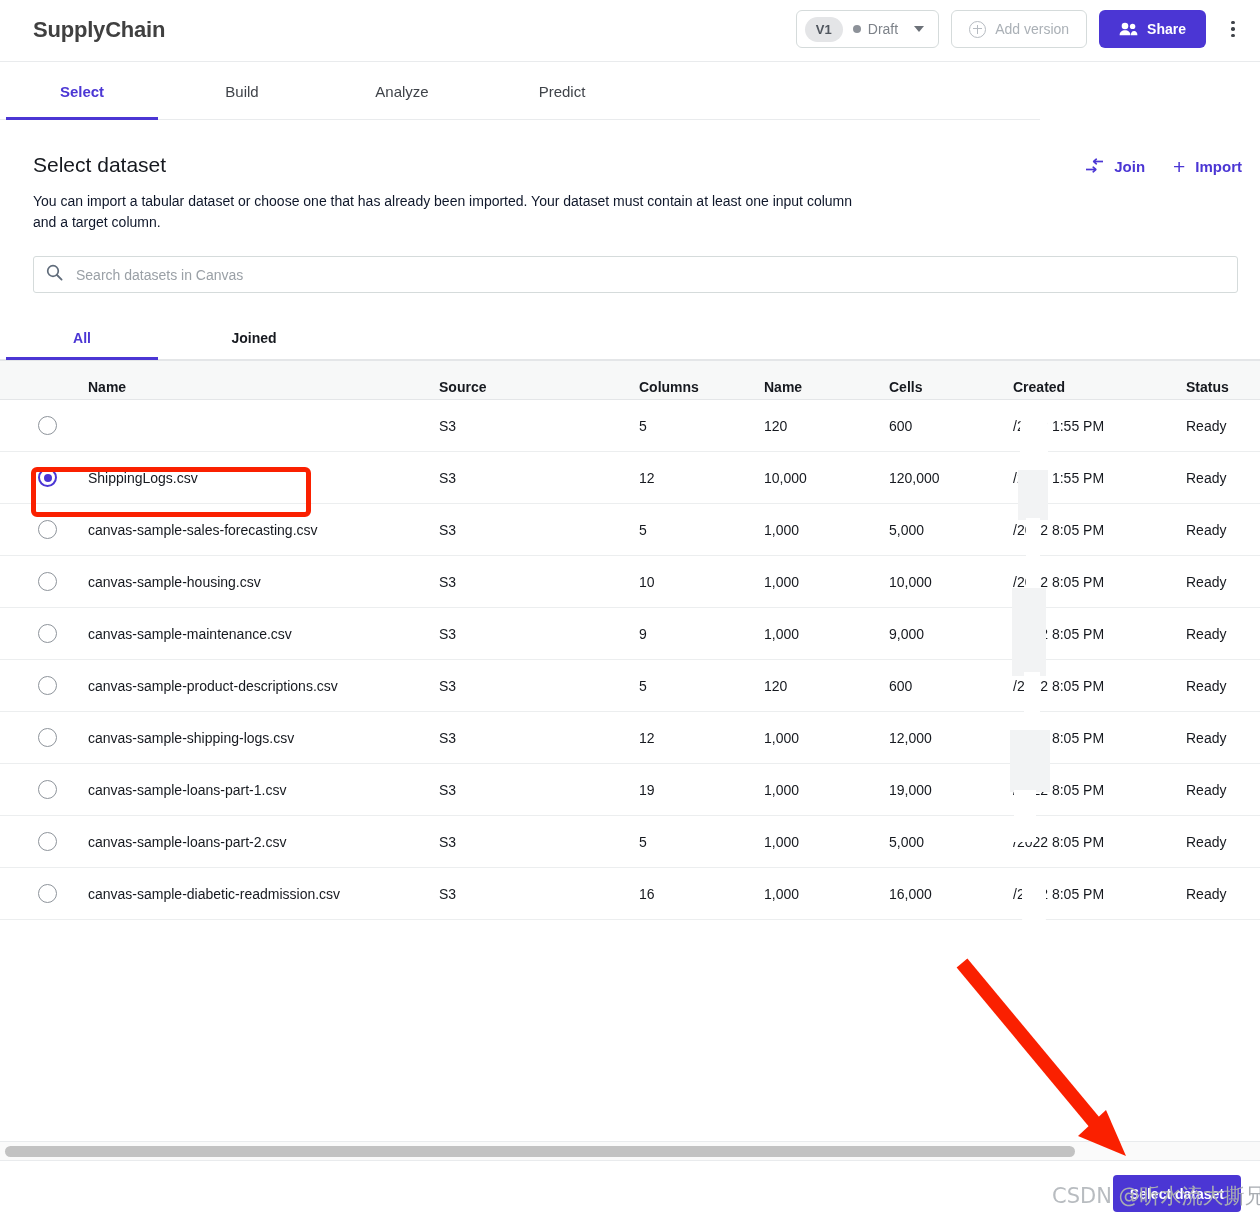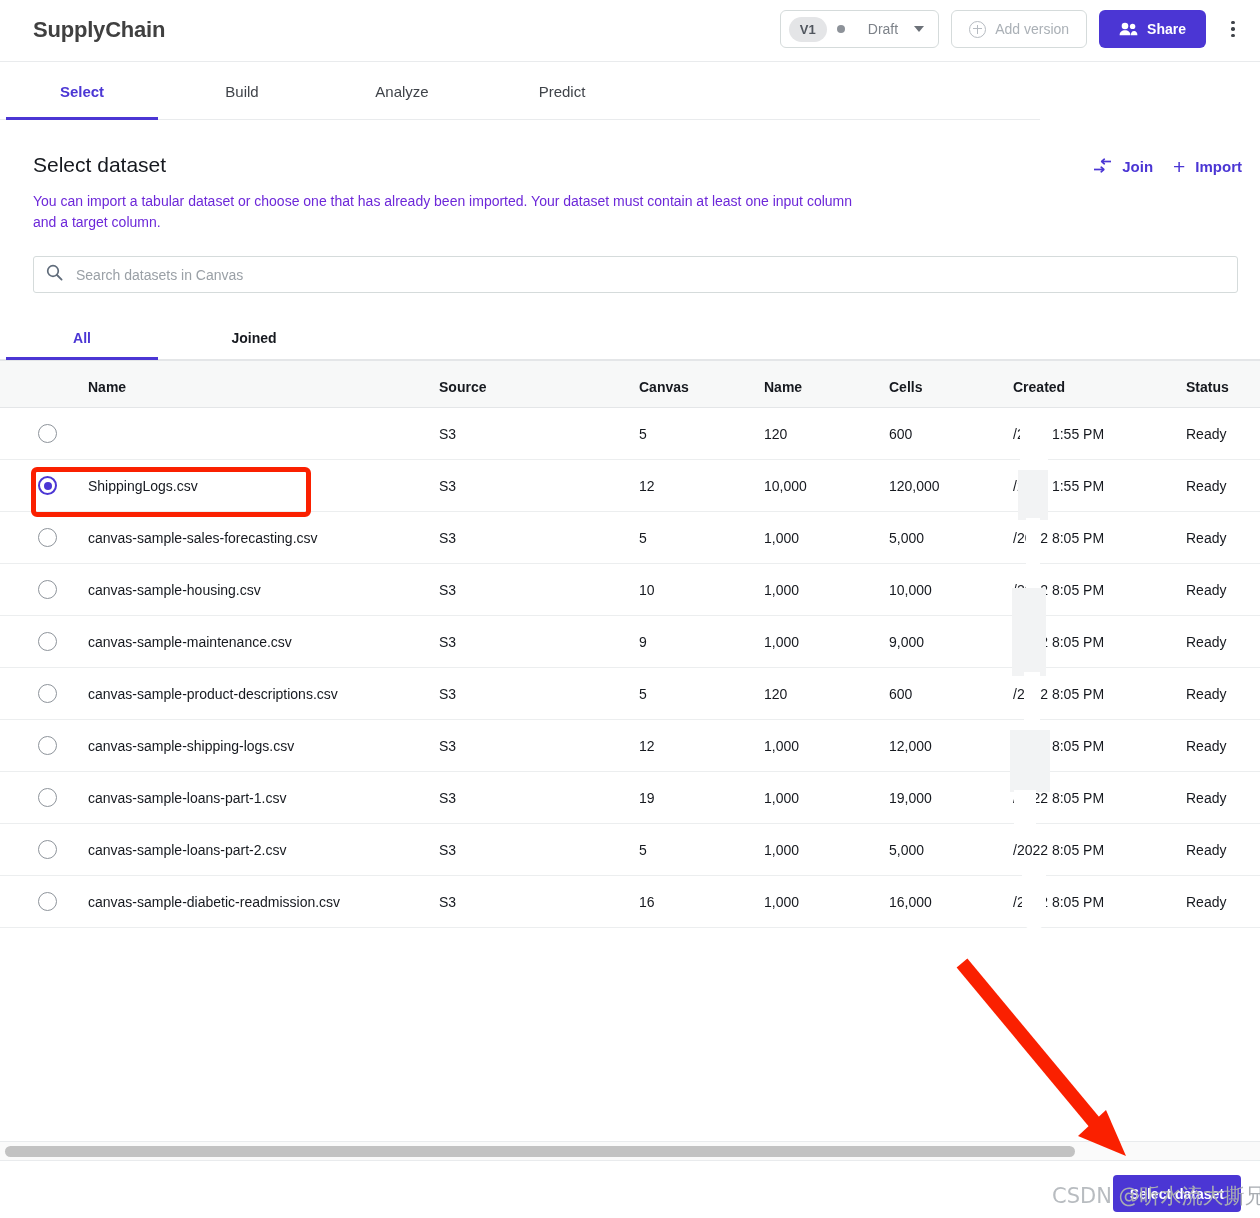--- a/index.html
+++ b/index.html
@@ -46,21 +46,21 @@
     border-radius: 14px; height: 25px; min-width: 38px;
     display: flex; align-items: center; justify-content: center;
     font-size: 13px; font-weight: bold;
     padding: 0 10px;
   }
   .draft-wrap { display: flex; align-items: center; gap: 7px; }
   .draft-dot {
     width: 8px; height: 8px; border-radius: 50%;
     background: #8d9299; display: inline-block;
   }
-  .draft-label { font-size: 14px; color: #7d8289; margin-left: 16px; }
+  .draft-label { font-size: 14px; color: #7d8289; }
   .caret-down {
     width: 0; height: 0; margin-left: 6px;
     border-left: 5px solid transparent;
     border-right: 5px solid transparent;
     border-top: 6px solid #6c7178;
   }
   .addversion-btn {
     display: flex; align-items: center; gap: 9px;
     height: 38px; padding: 0 17px;
     border: 1px solid #d5dbdb; border-radius: 6px;
@@ -116,25 +116,25 @@
   }
 
   
   .sec-title {
     position: absolute; left: 33px; top: 153px;
     font-size: 21px; color: #16191f; font-weight: normal;
   }
   .sec-desc {
     position: absolute; left: 33px; top: 191px;
     width: 820px;
-    font-size: 14px; color: #6d28d9; line-height: 21px;
+    font-size: 14px; color: #0f172a; line-height: 21px;
   }
   .action-links {
     position: absolute; right: 18px; top: 156px;
-    display: flex; align-items: center; gap: 20px;
+    display: flex; align-items: center; gap: 28px;
   }
   .act-link {
     display: flex; align-items: center; gap: 10px;
     color: #4b36d4; font-size: 15px; font-weight: bold;
     cursor: pointer;
   }
   .plus-glyph {
     font-size: 21px; font-weight: normal; line-height: 1;
     color: #4b36d4;
   }
@@ -168,21 +168,21 @@
   }
   .sub-tab.active { color: #4b36d4; }
   .sub-tab.active:after {
     content: ""; position: absolute; left: 0; right: 0; bottom: 0;
     height: 3px; background: #4b36d4;
   }
 
   
   .tbl { position: absolute; left: 0; top: 360px; width: 1260px; }
   .tbl-head {
-    height: 48px; background: #f7f8f8;
+    height: 40px; background: #f7f8f8;
     border-top: 1px solid #e4e6e8; border-bottom: 1px solid #e4e6e8;
     position: relative;
   }
   .th {
     position: absolute; top: 0; height: 52px;
     display: flex; align-items: center;
     font-size: 14px; font-weight: bold; color: #16191f;
   }
   .tr {
     position: relative; height: 52px;
@@ -354,21 +354,21 @@
   <div class="sub-tabs">
     <div class="sub-tab active" style="left:6px;  width:152px;">All</div>
     <div class="sub-tab" style="left:178px;width:152px;">Joined</div>
   </div>
 
   <div class="tbl">
 
     <div class="tbl-head">
       <div class="th c-name">Name</div>
       <div class="th c-source">Source</div>
-      <div class="th c-columns">Canvas</div>
+      <div class="th c-columns">Columns</div>
       <div class="th c-rows">Name</div>
       <div class="th c-cells">Cells</div>
       <div class="th c-created">Created</div>
       <div class="th c-status">Status</div>
     </div>
 
     <div class="tbl-body">
 
       <div class="tr">
         <span class="radio"></span>

